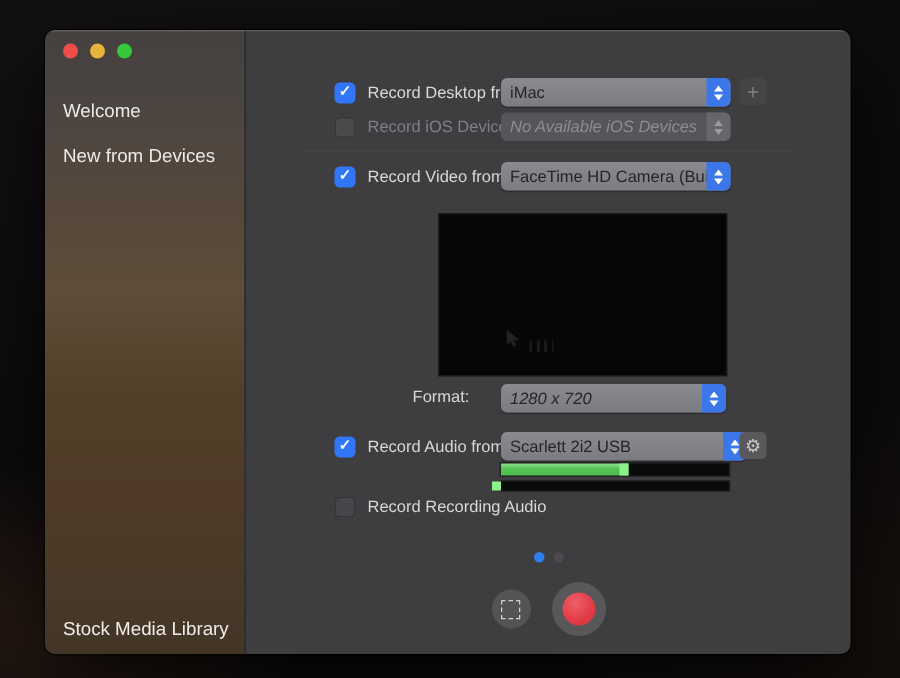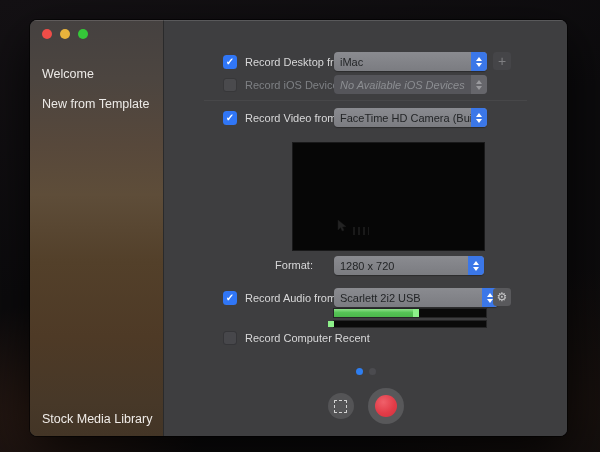--- a/index.html
+++ b/index.html
@@ -98,21 +98,21 @@
 <div class="window">
 
   <div class="sidebar">
     <div class="traffic">
       <span class="tl red"></span>
       <span class="tl yellow"></span>
       <span class="tl green"></span>
     </div>
     <div class="side-list">
       <div class="side-item">Welcome</div>
-      <div class="side-item">New from Template</div>
+      <div class="side-item">New from Devices</div>
     </div>
     <div class="side-footer">Stock Media Library</div>
   </div>
 
   <div class="main">
 
     <div class="row" style="left:59px;top:32px;">
       <span class="cb checked">
         <i class="check">✓</i>
       </span>
@@ -158,21 +158,21 @@
     <div class="preview">
       <span class="ghost-cursor">
         <svg width="12" height="12" viewBox="0 0 12 12">
           <path d="M1 0 L1 10 L3.6 7.6 L5.2 11 L7 10.2 L5.4 6.9 L9 6.6 Z" fill="#3c3c3c" stroke="#2a2a2a" stroke-width="0.5"></path>
         </svg>
       </span>
       <span class="ghost-marks"></span>
     </div>
 
     <div class="fmt-label" style="left:105px;top:236px;width:50px;line-height:19px;">Format:</div>
-    <div class="popup" style="left:170px;top:236px;width:150px;">
+    <div class="popup" style="left:170px;top:236px;width:150px;font-style:italic;">
       <span class="popup-text">1280 x 720</span>
       <span class="stepper">
         <i class="tri-up"></i>
           <i class="tri-down"></i>
       </span>
     </div>
 
     <div class="row" style="left:59px;top:268px;">
       <span class="cb checked">
         <i class="check">✓</i>
@@ -190,21 +190,21 @@
 
     <div class="meter" style="top:289px;height:8px;">
       <div class="meter-fill" style="width: 56%;"></div>
     </div>
     <div class="meter" style="top:301px;height:6px;">
       <div class="meter-fill" style="background: none; width: 0%;"></div>
     </div>
 
     <div class="row" style="left:59px;top:308px;">
       <span class="cb"></span>
-      <span class="lbl">Record Computer Recent</span>
+      <span class="lbl">Record Recording Audio</span>
     </div>
 
     <div class="pager">
       <span class="dot active"></span>
       <span class="dot inactive"></span>
     </div>
 
     <div class="footer-btns">
       <div class="btn-region">
         <span class="dash-square"></span>

